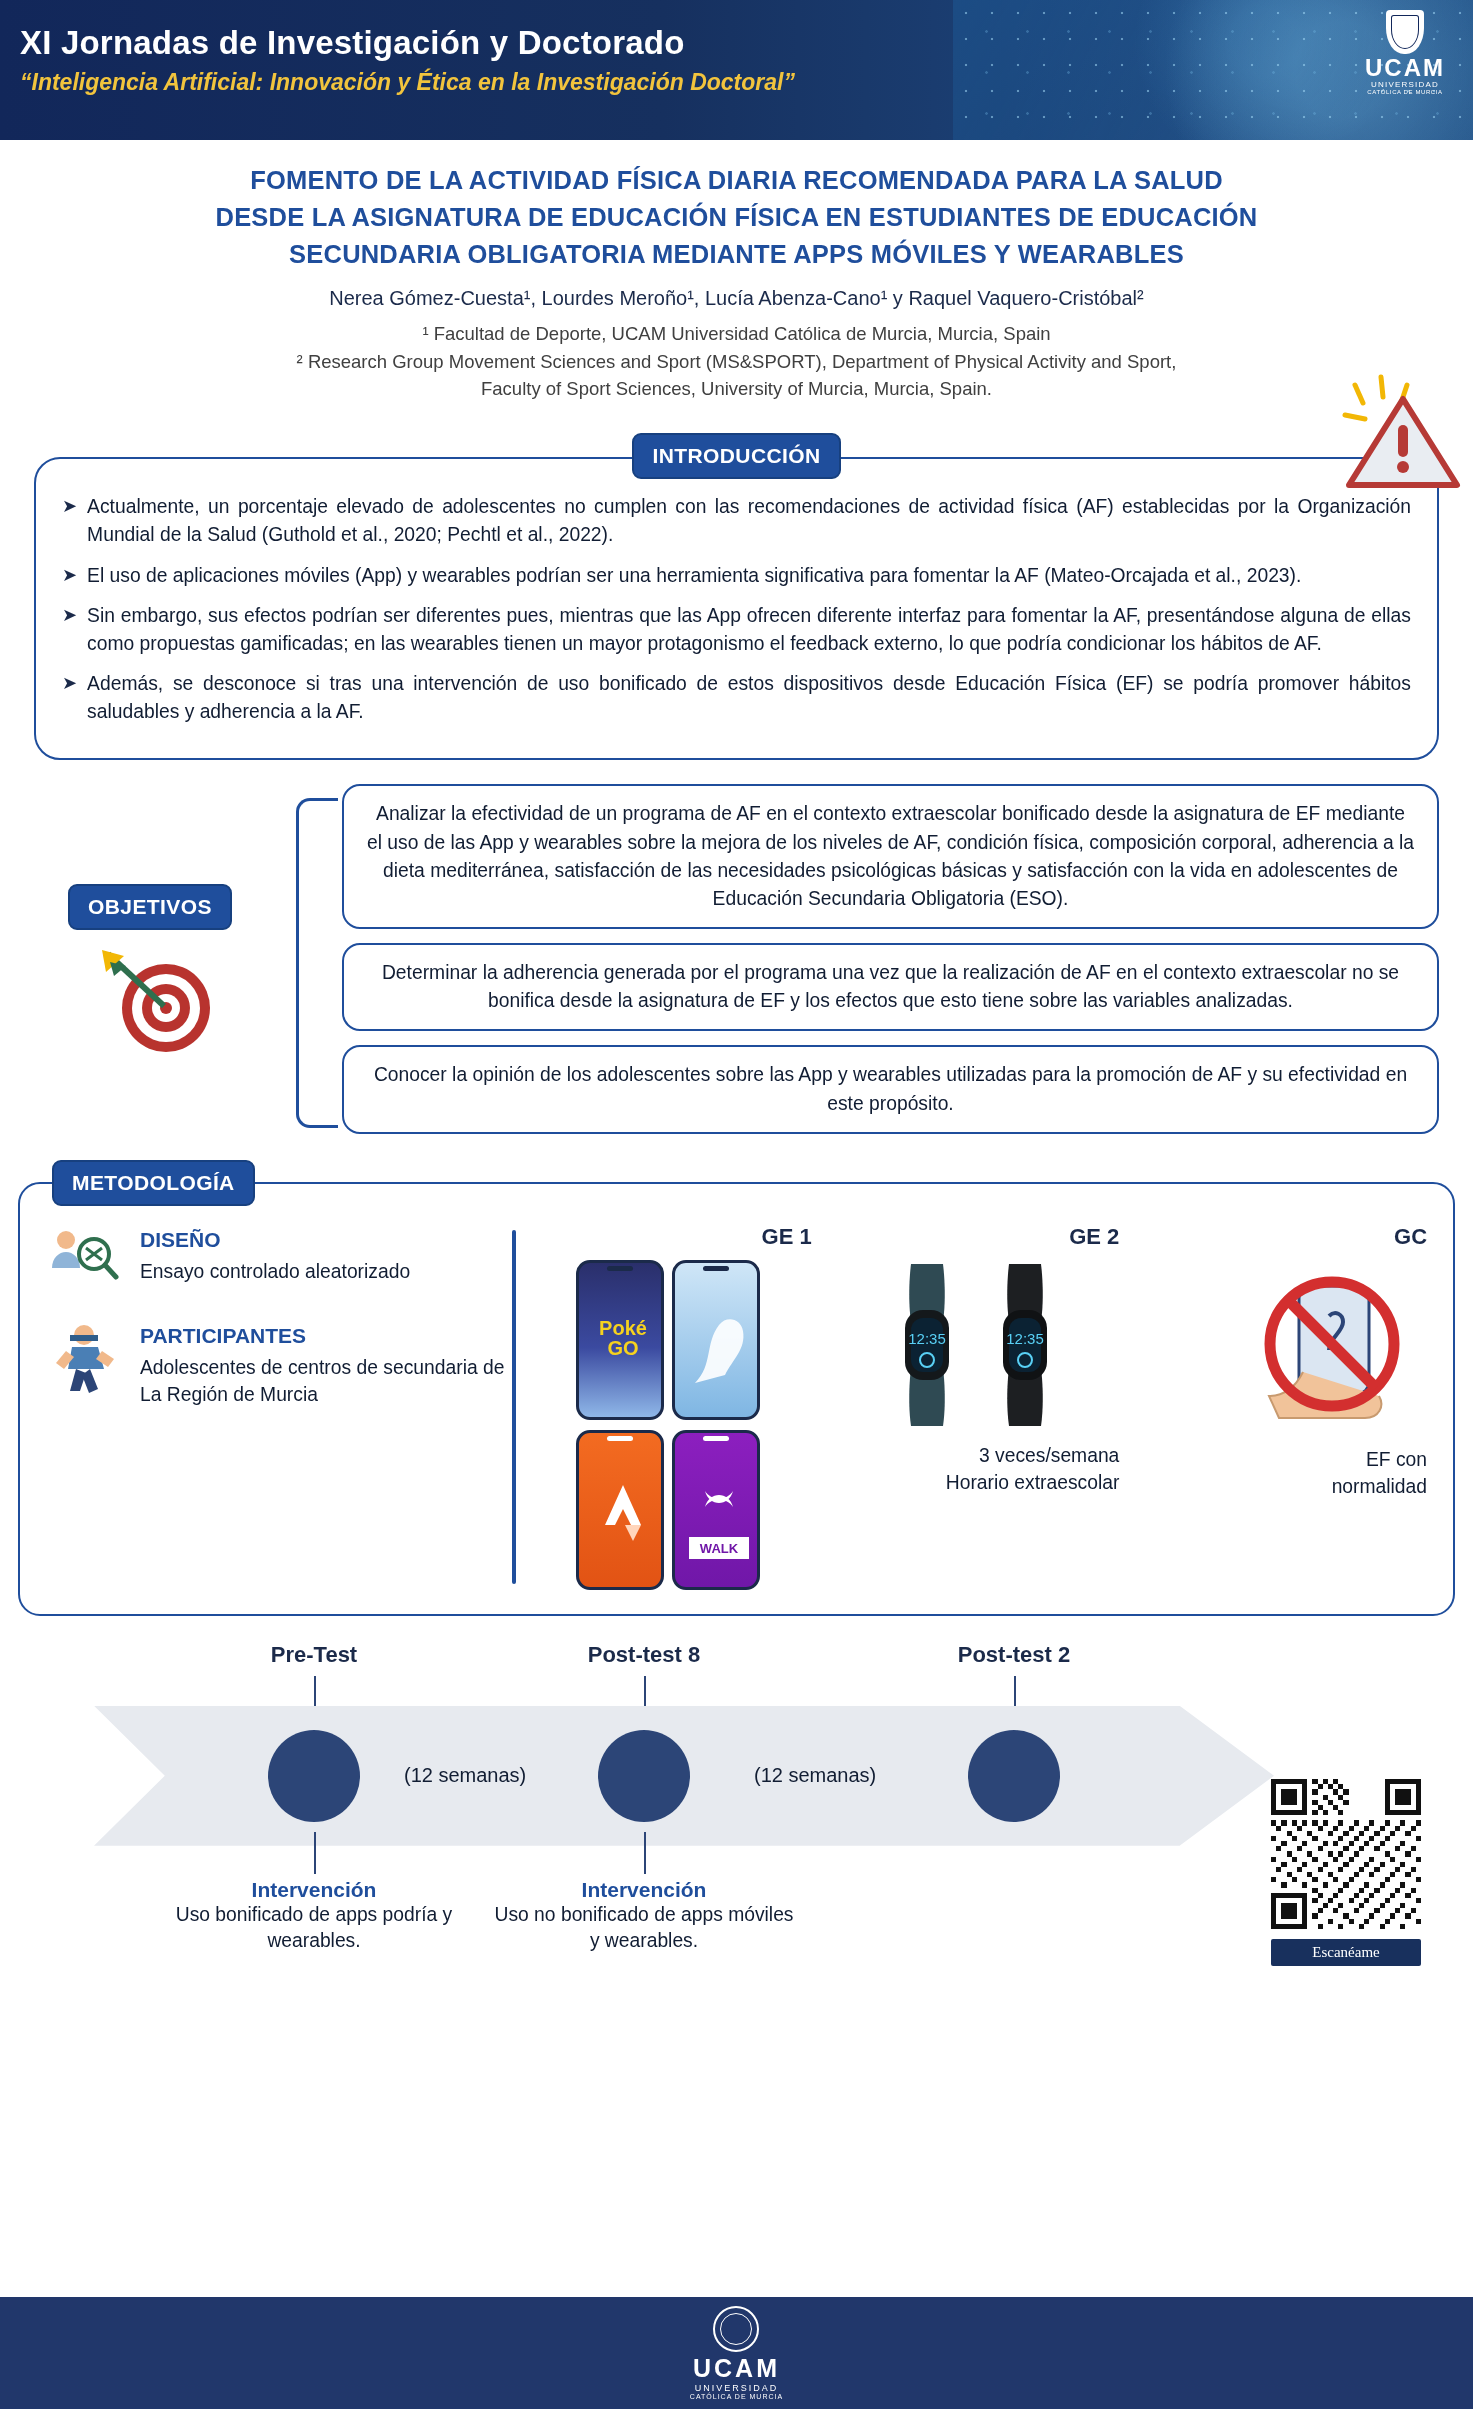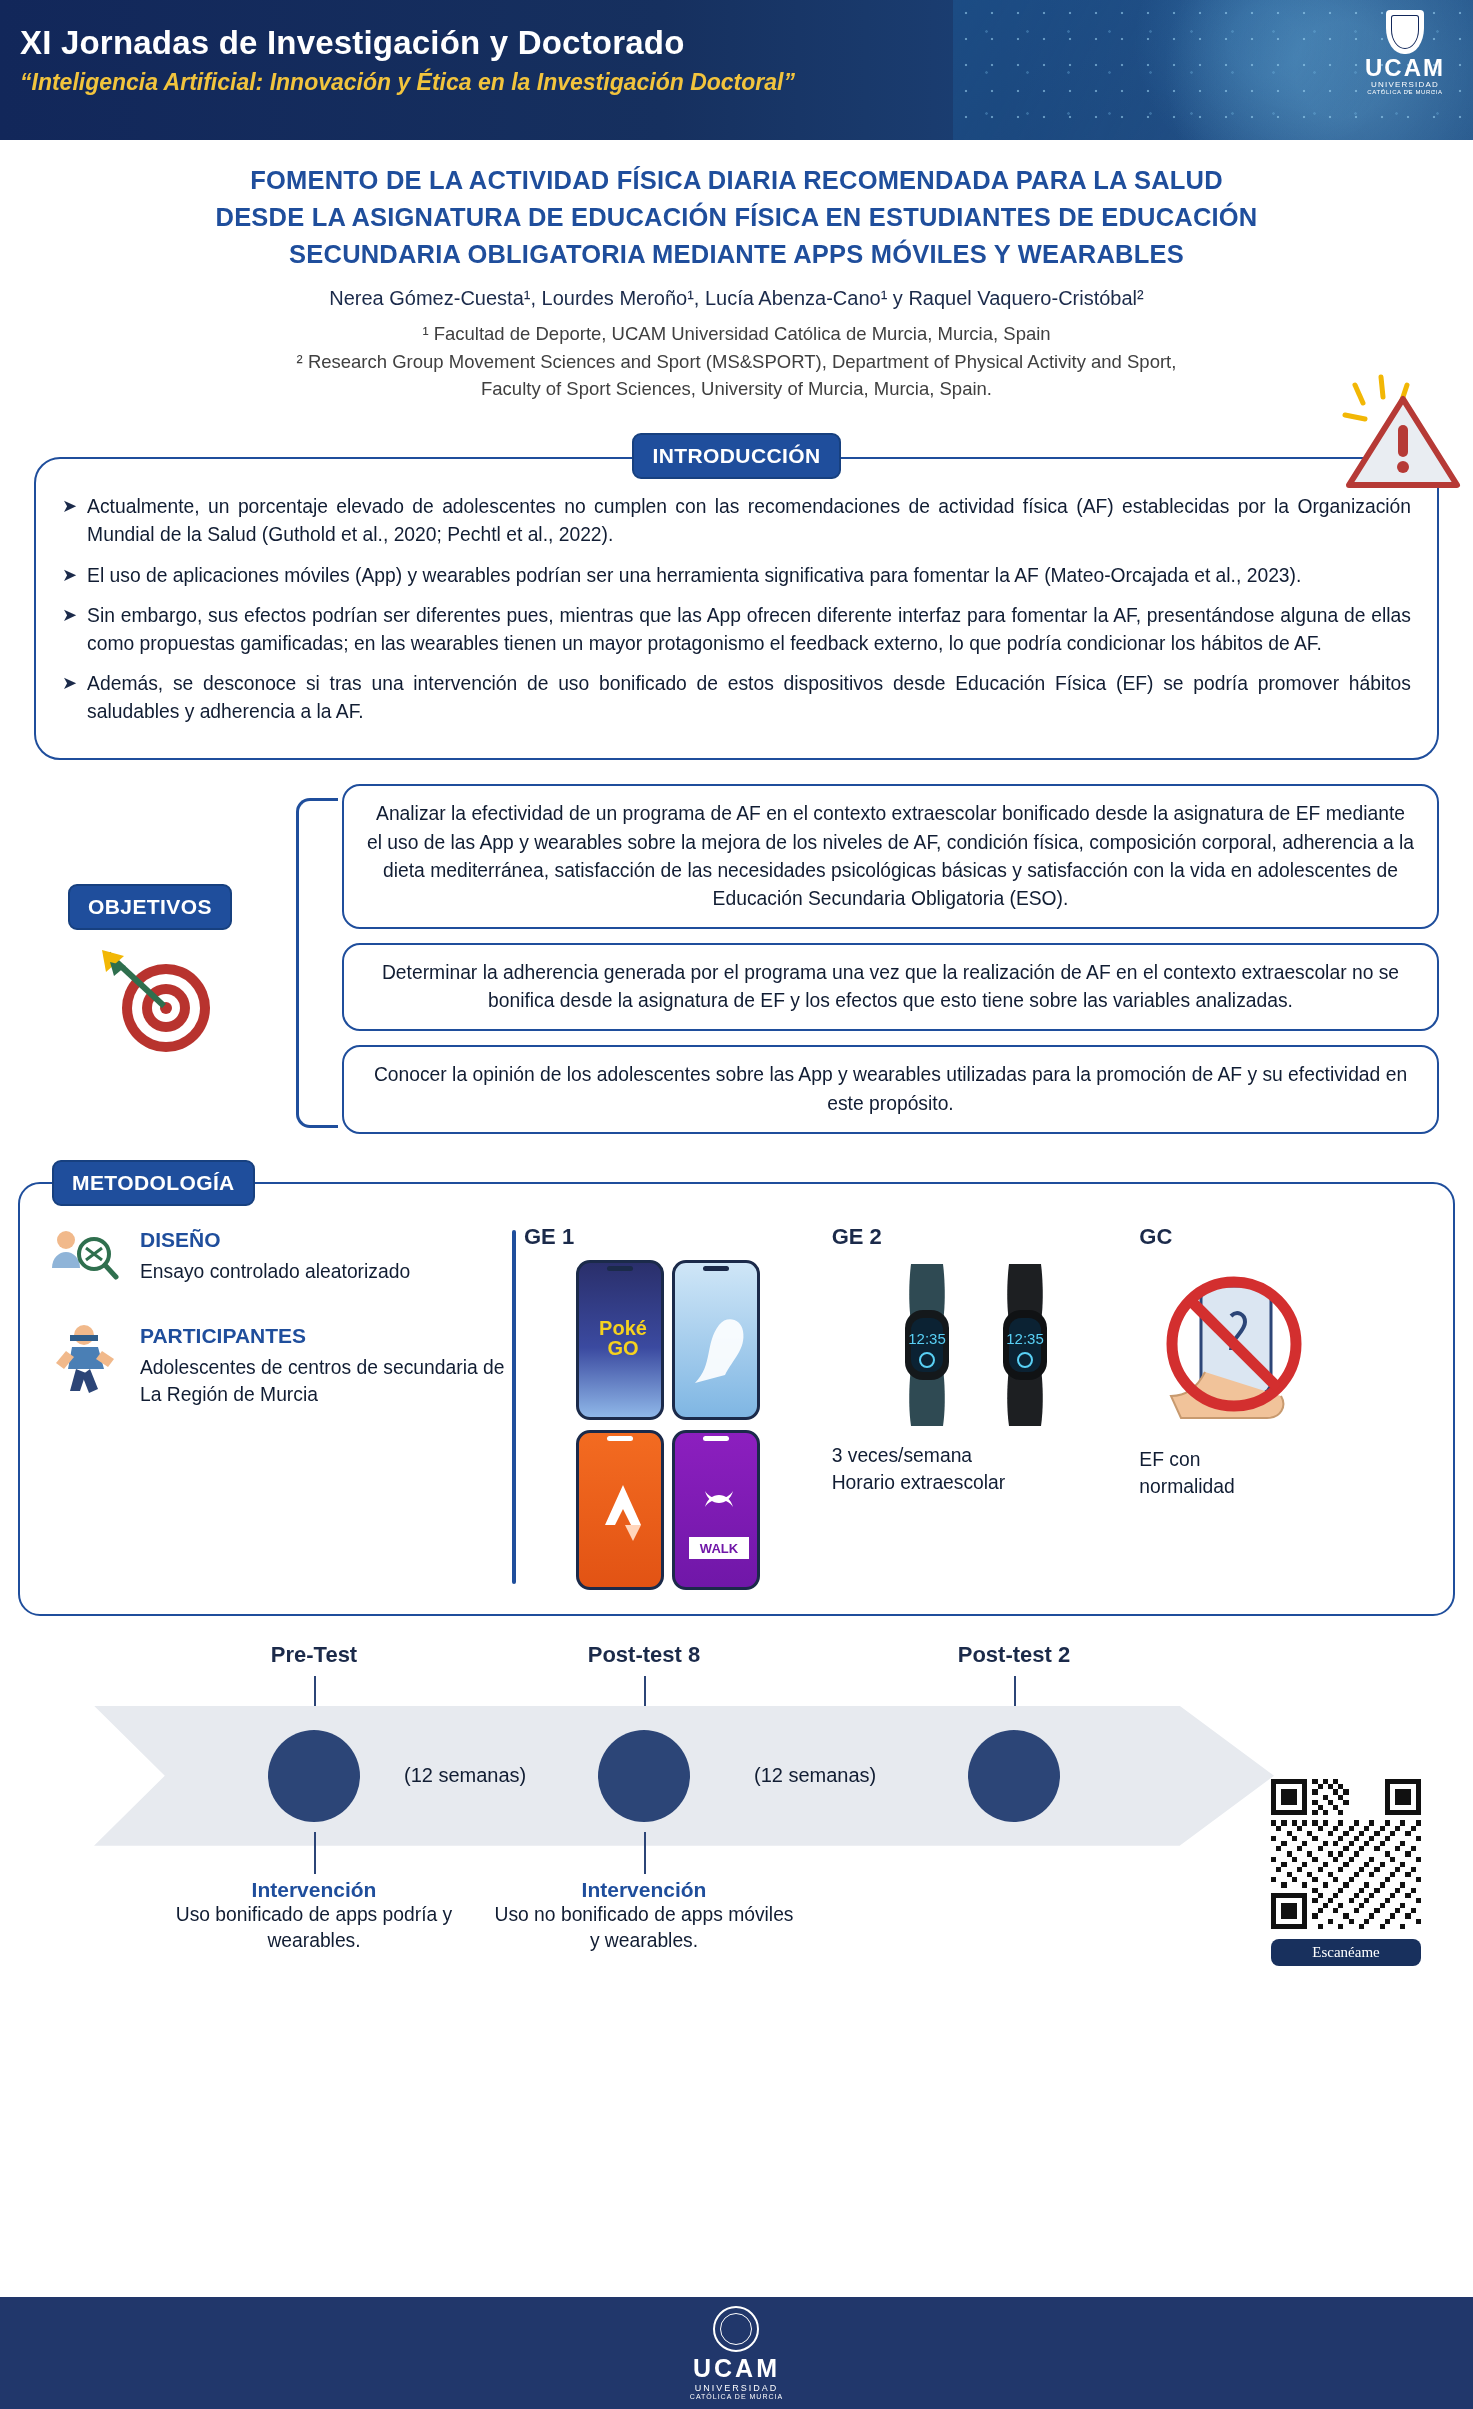--- a/index.html
+++ b/index.html
@@ -117,21 +117,21 @@
   }
   .met-grid { display:flex; gap:18px; }
   .met-left { width:460px; position:relative; }
   .met-row { display:flex; gap:16px; margin-bottom:26px; }
   .met-icon { width:78px; flex:0 0 78px; }
   .met-h { font-size:21px; font-weight:bold; color:#1f4e9c; margin:4px 0 6px; }
   .met-t { font-size:19.3px; line-height:1.4; color:#111d33; }
   .vline { position:absolute; right:-10px; top:6px; bottom:6px; width:4px; background:#1f4e9c; border-radius:2px; }
 
   .groups { flex:1; display:flex; gap:20px; }
-  .group { flex:1; text-align:left; }
+  .group { flex:1; text-align:right; }
   .group-label { font-size:22px; font-weight:bold; color:#1b2a4a; margin-bottom:10px; }
   .phones { display:flex; gap:8px; justify-content:center; }
   .phone {
     width:88px; height:160px; border-radius:14px; border:3px solid #1b2a4a;
     overflow:hidden; position:relative;
   }
   .phone .notch{ position:absolute; left:50%; transform:translateX(-50%); top:3px; width:26px; height:5px; border-radius:3px; background:#1b2a4a;}
   .phone-row2 { margin-top:10px; }
   .bands { display:flex; gap:6px; justify-content:center; }
   .band { width:92px; height:170px; position:relative; }
@@ -153,21 +153,21 @@
   .tl-down { position:absolute; width:2px; background:#2c4577; }
   .tl-foot { position:absolute; text-align:center; width:300px; }
   .tl-foot .t1 { font-size:21px; font-weight:bold; color:#1f4e9c; }
   .tl-foot .t2 { font-size:19.3px; color:#111d33; line-height:1.35; }
 
   
   .qr-wrap { position:absolute; right:18px; bottom:6px; width:150px; }
   .qr { width:150px; height:150px; background:#fff; }
   .qr-cap {
     margin-top:6px; background:#18305d; color:#fff; font-size:15px;
-    text-align:center; padding:5px 0; border-radius:8px; font-family:"Liberation Serif", serif;
+    text-align:center; padding:5px 0; border-radius:2px; font-family:"Liberation Serif", serif;
   }
 
   
   .footer {
     position:absolute; left:0; bottom:0; width:100%; height:112px;
     background:#21376b; display:flex; align-items:center; justify-content:center;
   }
   .footer .logo { text-align:center; color:#fff; }
   .footer .ring {
     width:46px; height:46px; border-radius:50%; border:2px solid #fff; margin:0 auto 4px;

